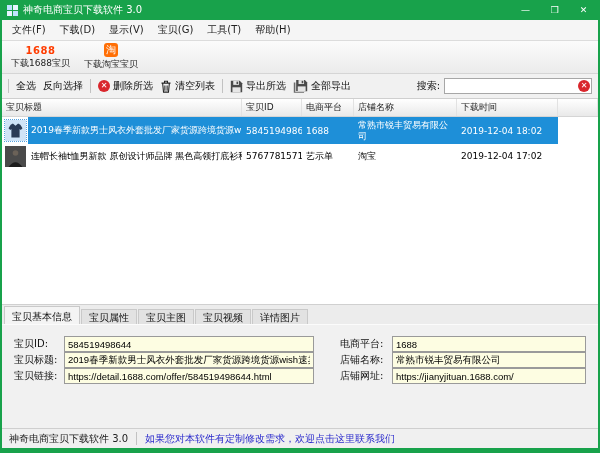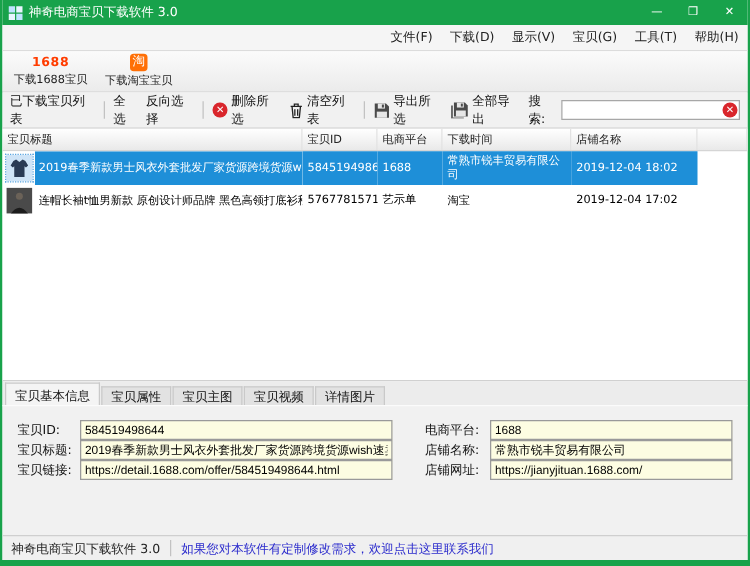--- a/index.html
+++ b/index.html
@@ -11,21 +11,21 @@
   
   .titlebar { flex:0 0 20px; background:var(--titlebar); color:#fff; display:flex; align-items:center;
     padding-left:5px; font-size:10px; }
   .app-icon { width:11px; height:11px; display:grid; grid-template-columns:5px 5px; grid-gap:1px; margin-right:5px; }
   .app-icon i { background:#bfe3ff; } .app-icon i:nth-child(2), .app-icon i:nth-child(3){ background:#e8f5ff; }
   .win-controls { margin-left:auto; display:flex; height:100%; }
   .win-btn { width:29px; height:100%; display:flex; align-items:center; justify-content:center; font-size:9px; }
 
   
   .menubar { flex:0 0 21px; background:#f5f5f5; border-bottom:1px solid #dcdcdc; display:flex;
-    align-items:center; font-size:10px; color:#222; padding-left:3px;justify-content:flex-end; }
+    align-items:center; font-size:10px; color:#222; padding-left:3px; }
   .menu-item { padding:2px 7px; }
 
   
   .toolbar-main { flex:0 0 33px; background:linear-gradient(#fbfbfb,#ebebeb); border-bottom:1px solid #d5d5d5;
     display:flex; align-items:stretch; padding-left:2px; }
   .tb-big-btn { display:flex; flex-direction:column; align-items:center; justify-content:center;
     padding:1px 7px; font-size:9px; color:#222; gap:1px; }
   .icon-1688 { color:var(--logo-1688-red); font-weight:bold; font-size:10px; letter-spacing:0.5px; }
   .icon-taobao { width:14px; height:14px; background:var(--taobao-orange); color:#fff; border-radius:3px;
     font-size:10px; line-height:14px; text-align:center; }
@@ -112,21 +112,20 @@
       <span class="icon-1688">1688</span>
       <span>下载1688宝贝</span>
     </div>
     <div class="tb-big-btn">
       <span class="icon-taobao">淘</span>
       <span>下载淘宝宝贝</span>
     </div>
   </div>
 
   <div class="toolbar-list">
-    <span>已下载宝贝列表</span>
     <span class="tsep"></span>
     <span class="tool-item">全选</span>
     <span class="tool-item">反向选择</span>
     <span class="tsep"></span>
     <span class="tool-item">
       <span class="icon-delete">✕</span>
       <span>删除所选</span>
     </span>
     <span class="tool-item">
       <span>
@@ -167,22 +166,22 @@
         <span class="icon-clear">✕</span>
       </span>
     </span>
   </div>
 
   <div class="table">
     <div class="thead">
       <span class="th">宝贝标题</span>
       <span class="th">宝贝ID</span>
       <span class="th">电商平台</span>
+      <span class="th">店铺名称</span>
       <span class="th">下载时间</span>
-      <span class="th">店铺名称</span>
       <span class="th"></span>
     </div>
 
     <div class="trow selected">
       <span class="td title-cell">
         <span class="thumb-wrap">
           <span class="thumb sel">
             <svg width="21" height="21" viewBox="0 0 24 24">
                 <rect width="24" height="24" fill="#cfe4f7"></rect>
                 <path d="M9 4 L6.5 5.5 L4 9.5 L6 11.5 L7.3 10.3 L7.3 20 L16.7 20 L16.7 10.3 L18 11.5 L20 9.5 L17.5 5.5 L15 4 L12 6.5 Z" fill="#2a3b55"></path>

